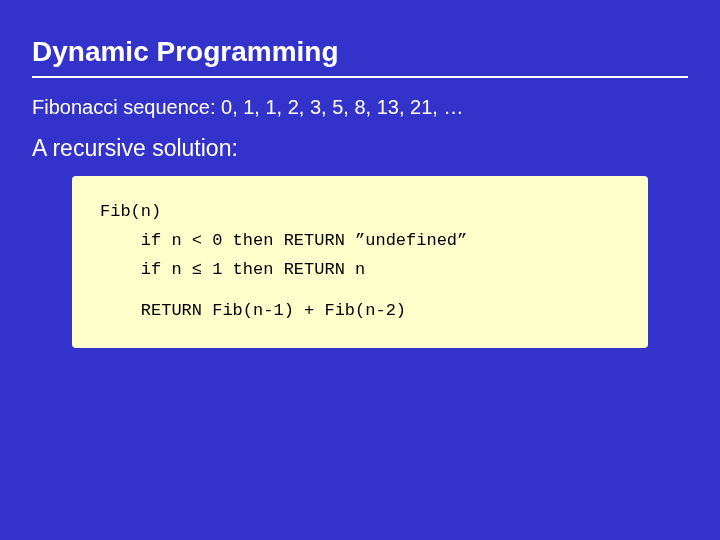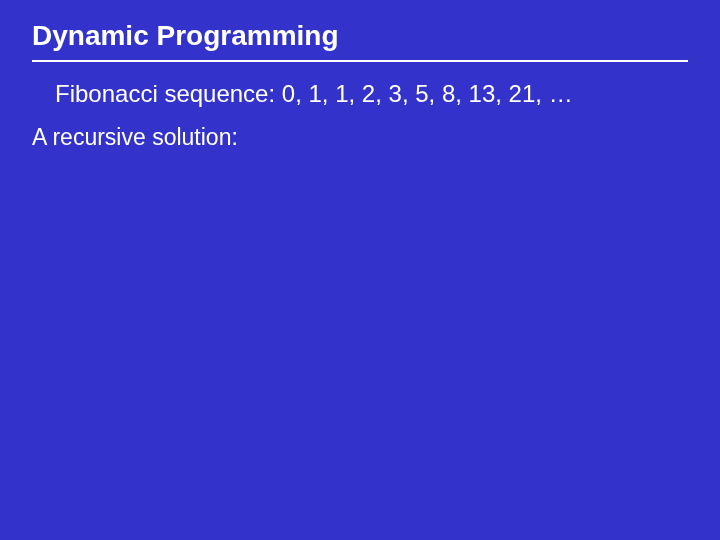--- a/index.html
+++ b/index.html
@@ -13,40 +13,39 @@
       height: 540px;
       background-color: #3333cc;
       font-family: Arial, Helvetica, sans-serif;
       overflow: hidden;
     }
 
     .slide {
       width: 720px;
       height: 540px;
       background-color: #3333cc;
-      padding: 20px 32px;
+      padding: 36px 32px;
       display: flex;
       flex-direction: column;
       gap: 0;
     }
 
     .title {
       color: #ffffff;
       font-size: 28px;
       font-weight: bold;
       margin-bottom: 18px;
       border-bottom: 2px solid #ffffff;
       padding-bottom: 8px;
     }
 
     .subtitle {
       color: #ffffff;
-      font-size: 24px;
+      font-size: 20px;
       margin-bottom: 16px;
-      margin-left: 23px;
     }
 
     .section-label {
       color: #ffffff;
       font-size: 23px;
       margin-bottom: 14px;
     }
 
     .code-box {
       background-color: #ffffcc;
@@ -72,14 +71,21 @@
 <body>
 
 <div class="slide">
 
   <div class="title">Dynamic Programming</div>
 
   <div class="subtitle">Fibonacci sequence:  0, 1, 1, 2, 3, 5, 8, 13, 21, …</div>
 
   <div class="section-label">A recursive solution:</div>
 
+  <div class="code-box">
+    <div class="code-line">Fib(n)</div>
+    <div class="code-line">    if n &lt; 0 then RETURN ”undefined”</div>
+    <div class="code-line">    if n ≤ 1 then RETURN n</div>
+    <div class="code-spacer"></div>
+    <div class="code-line">    RETURN Fib(n-1) + Fib(n-2)</div>
+  </div>
 
 </div>
 
 </body></html>

